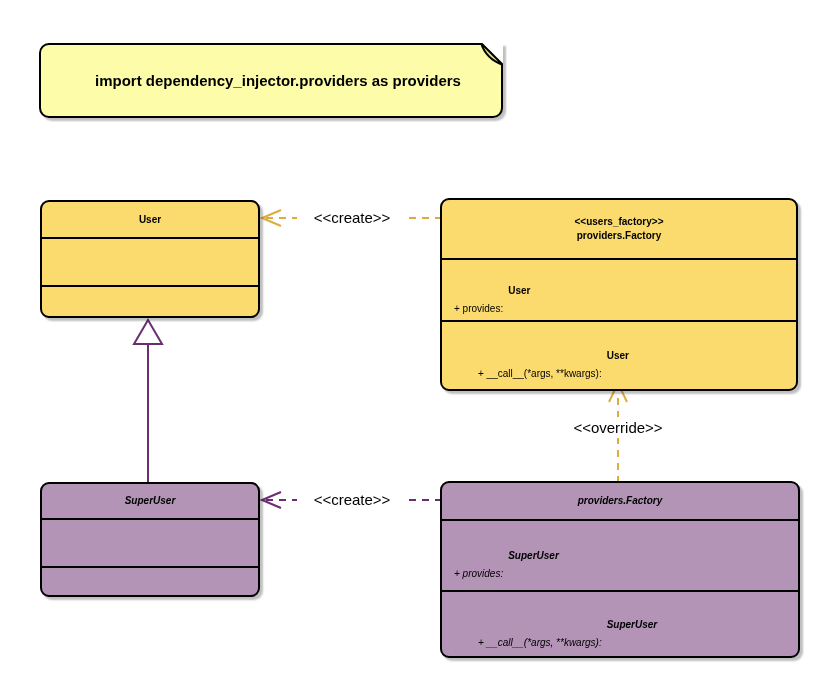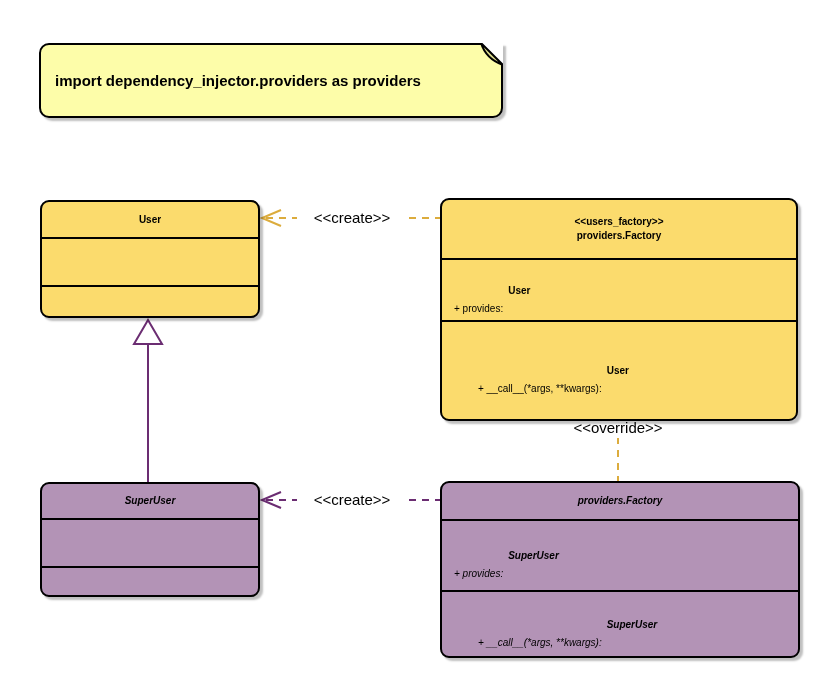--- a/index.html
+++ b/index.html
@@ -19,20 +19,21 @@
     left: 39px; top: 43px;
     width: 464px; height: 75px;
     box-sizing: border-box;
     background: var(--note_fill);
     border: 2px solid var(--border);
     border-radius: 10px 0 10px 10px;
     box-shadow: 3px 3px 2px rgba(0,0,0,0.25);
     display: flex;
     align-items: center;
     padding-left: 14px;
+    justify-content: center;
   }
   .note-text { font-weight: bold; font-size: 15px; }
   .note-fold { position: absolute; top: -2px; right: -2px; width: 30px; height: 30px; }
 
   
   .uml-class {
     position: absolute;
     box-sizing: border-box;
     border: 2px solid var(--border);
     border-radius: 9px;
@@ -59,21 +60,21 @@
     padding-left: 12px;
   }
   .compartment.fill { flex: 1 1 auto; padding-left: 36px; }
   .member-label { margin-right: 5px; margin-top: 36px; }
   .member-type { font-weight: bold; }
 
   #class-user            { left: 40px;  top: 200px; width: 220px; height: 118px; }
   #class-user .cls-title       { height: 35px; }
   #class-user .fields          { height: 46px; }
 
-  #class-users-factory   { left: 440px; top: 198px; width: 358px; height: 223px; }
+  #class-users-factory   { left: 440px; top: 198px; width: 358px; height: 193px; }
   #class-users-factory .cls-title { height: 58px; }
   #class-users-factory .attrs     { height: 60px; }
 
   #class-superuser       { left: 40px;  top: 482px; width: 220px; height: 115px; }
   #class-superuser .cls-title  { height: 34px; }
   #class-superuser .fields     { height: 46px; }
 
   #class-superuser-factory { left: 440px; top: 481px; width: 360px; height: 177px; }
   #class-superuser-factory .cls-title { height: 36px; }
   #class-superuser-factory .attrs     { height: 69px; }

